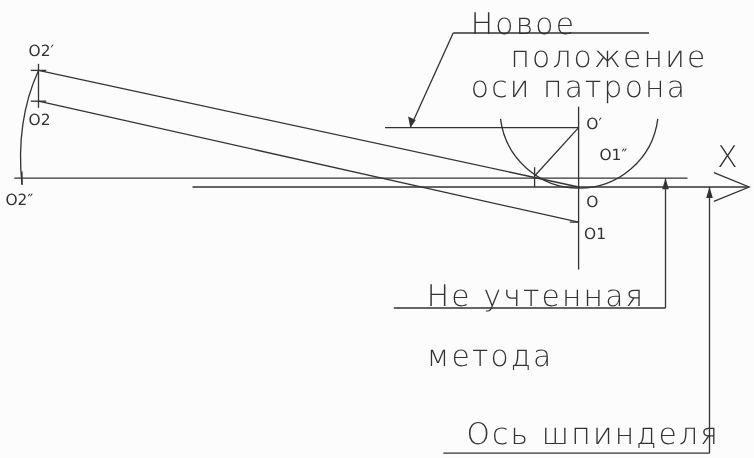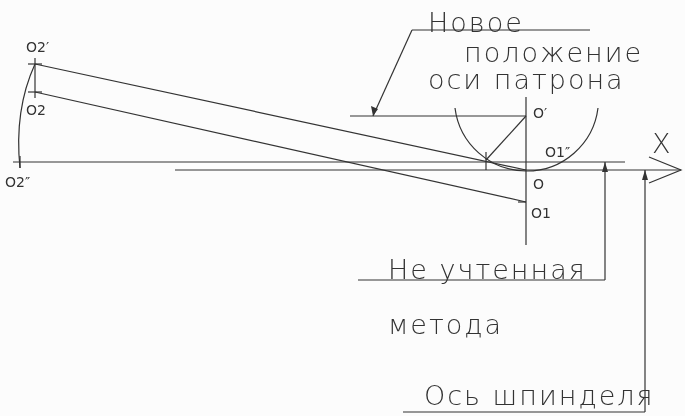--- a/index.html
+++ b/index.html
@@ -57,21 +57,21 @@
       <polygon points="373,116 371,106 378,109"></polygon>
       <polygon points="605,162 602,172 608,172"></polygon>
       <polygon points="645,170 642,180 648,180"></polygon>
     </g>
   </svg>
 
   <div class="lbl pt" style="left:26px;top:40px;">O2′</div>
   <div class="lbl pt" style="left:26px;top:103px;">O2</div>
   <div class="lbl pt" style="left:5px;top:175px;">O2″</div>
   <div class="lbl pt" style="left:533px;top:106px;">O′</div>
-  <div class="lbl pt" style="left:545px;top:145px;text-align:center;">O1″</div>
+  <div class="lbl pt" style="left:545px;top:134px;text-align:center;">O1″</div>
   <div class="lbl pt" style="left:533px;top:177px;">O</div>
   <div class="lbl pt" style="left:531px;top:206px;text-align:right;">O1</div>
   <div class="lbl big" style="left:652px;top:130px;">X</div>
 
   <div class="lbl big" style="left:428px;top:9px;">Новое</div>
   <div class="lbl big" style="left:440px;top:39px;margin-left:24px;">положение</div>
   <div class="lbl big" style="left:388px;top:256px;">Не учтенная</div>
 
   <div class="lbl big" style="left:428px;top:66px;">оси патрона</div>
   <div class="lbl big" style="left:388px;top:311px;">метода</div>

